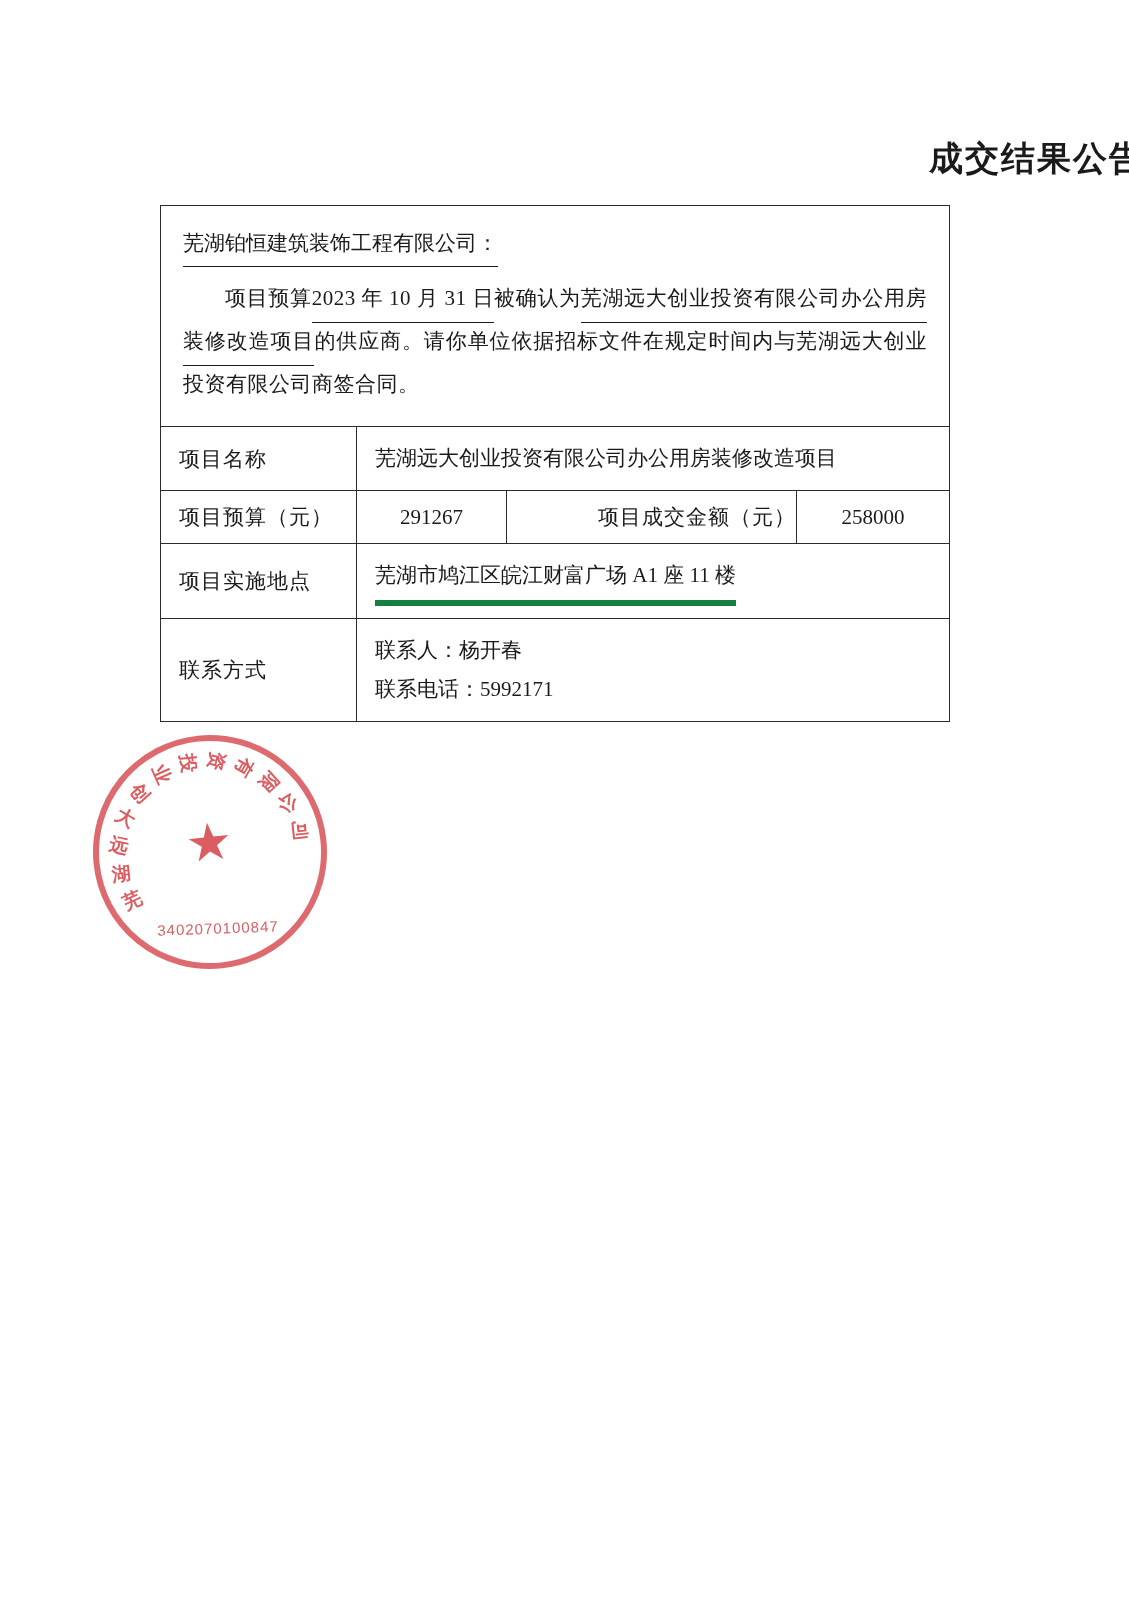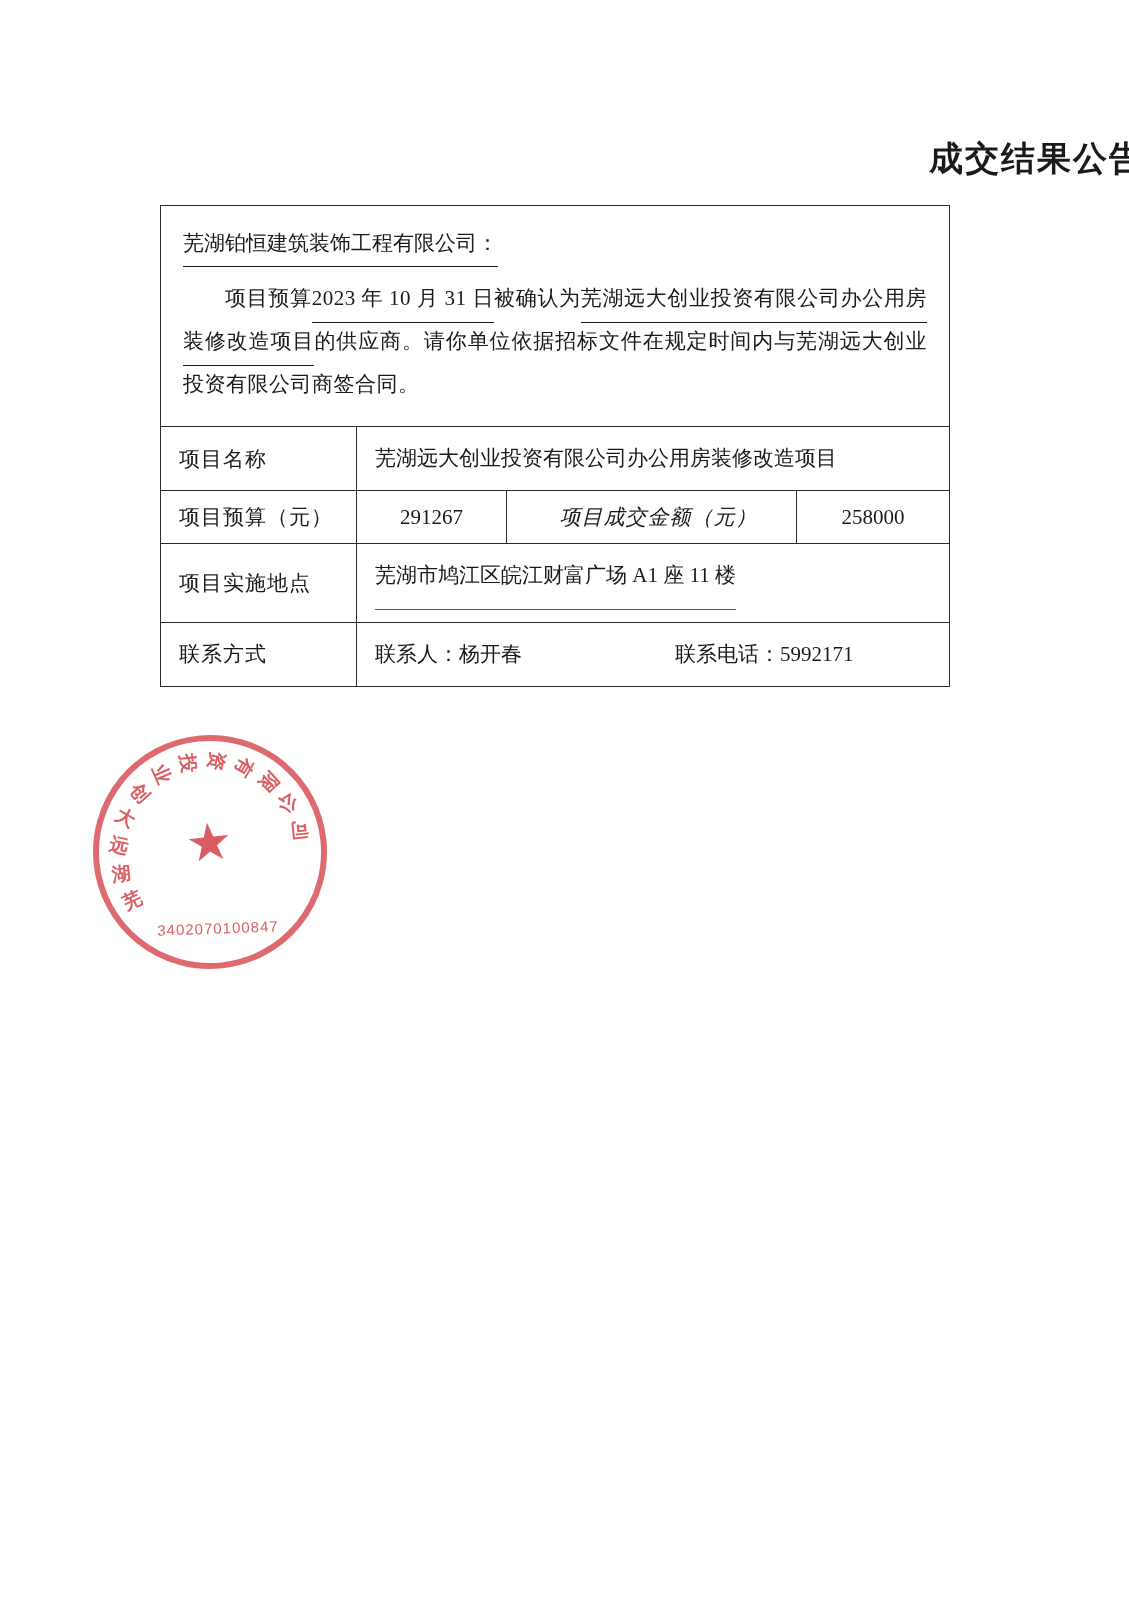--- a/index.html
+++ b/index.html
@@ -73,38 +73,38 @@
     padding: 12px 0 12px 18px !important;
     font-size: 22px;
     line-height: 1.85;
   }
   .num-cell {
     text-align: center;
     font-size: 22px;
     padding: 12px 8px !important;
   }
   .mid-label {
-    text-align: center;
+    text-align: right;
     padding: 12px 0 12px 14px !important;
     font-size: 22px;
     letter-spacing: 1px;
-    font-style: italic;
   }
   .contact-row .value-cell {
     position: relative;
   }
   .contact-inner {
     display: flex;
+    flex-direction: column;
   }
   .contact-person {
     width: 300px;
   }
   .underline-val {
-    border-bottom: 1px solid #15803d;
-    padding-bottom: 14px;
+    border-bottom: 6px solid #15803d;
+    padding-bottom: 5px;
     display: inline-block;
   }
   
   .seal {
     position: absolute;
     left: 93px;
     top: 735px;
     width: 222px;
     height: 222px;
     border: 6px solid rgba(205, 32, 38, 0.78);

